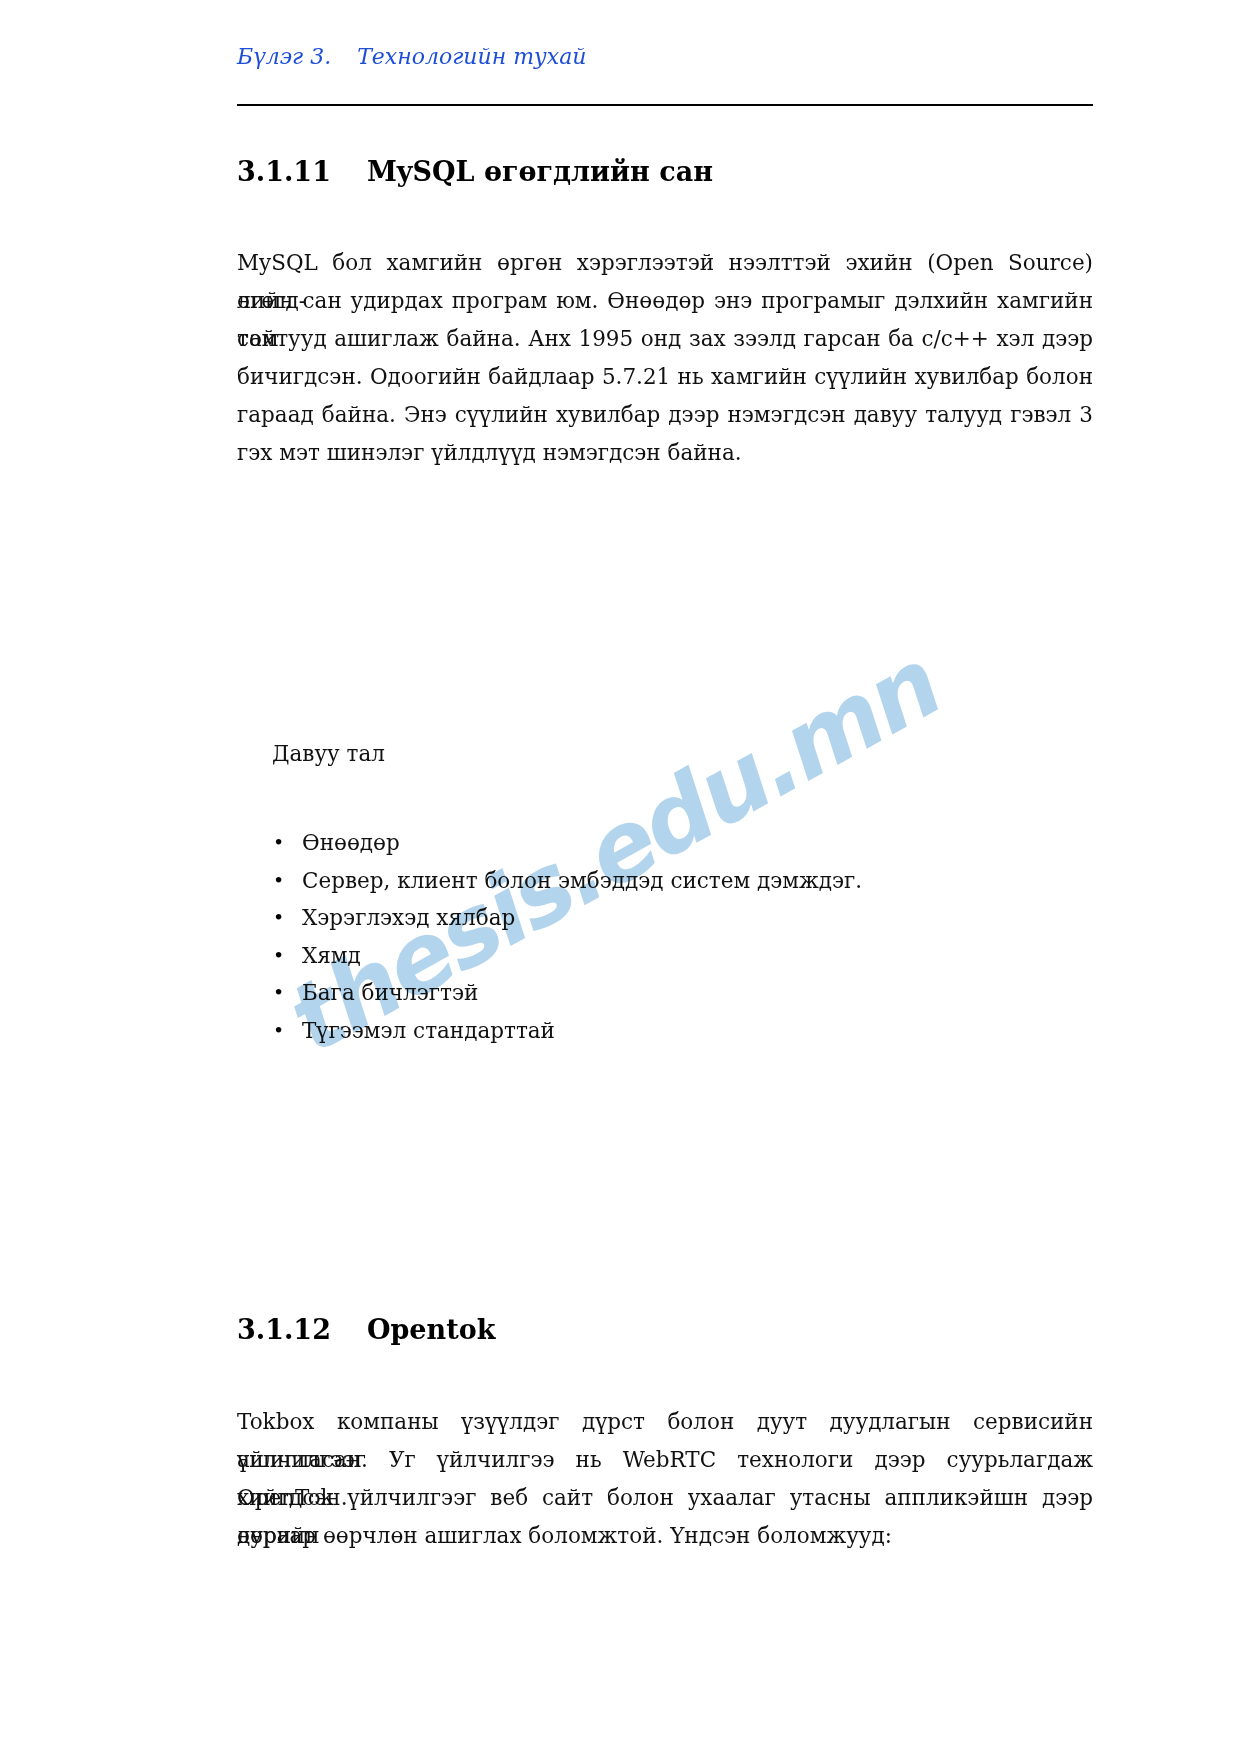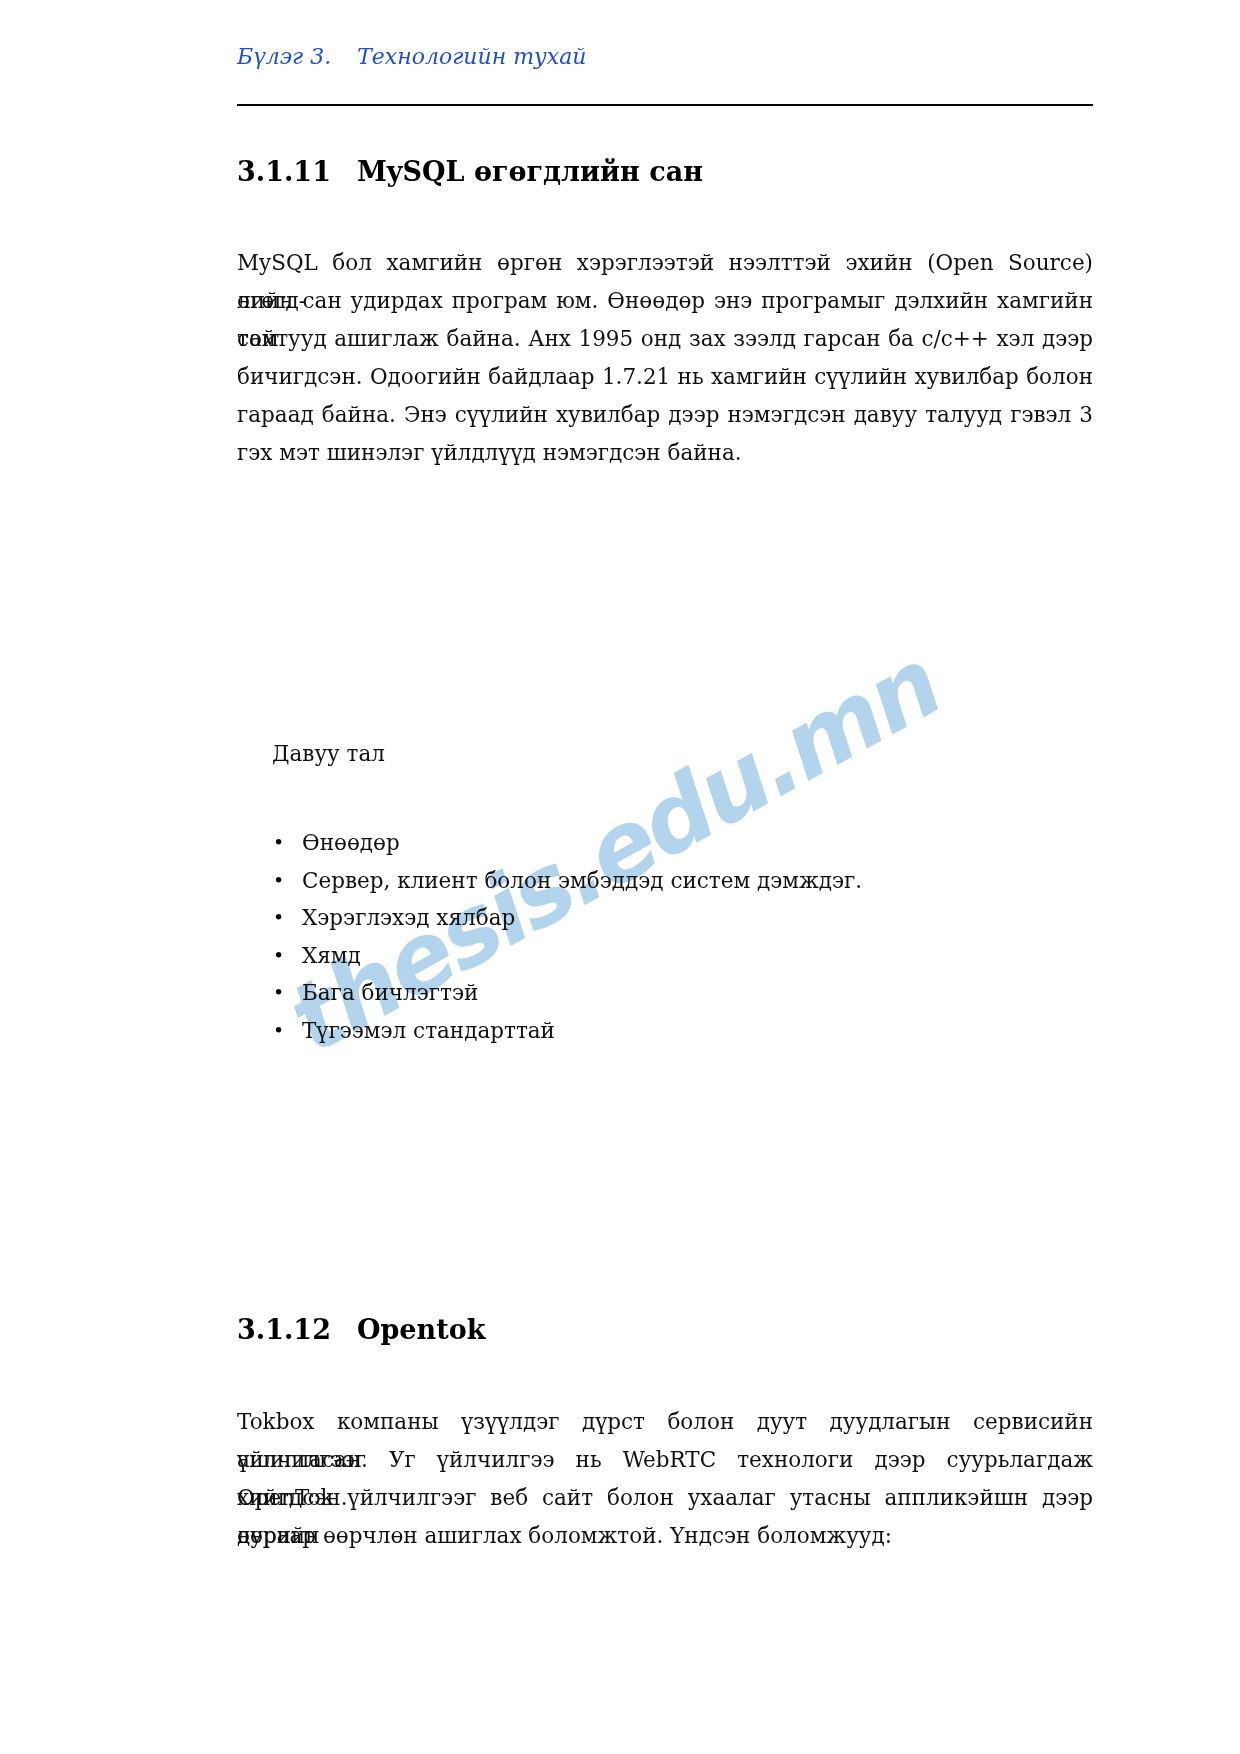--- a/index.html
+++ b/index.html
@@ -21,21 +21,21 @@
   .runhead .chap{margin-right:26px;}
   .headrule{
     left:237px;top:74px;width:856px;height:2px;background:#000;
   }
   
   .secheading{
     left:237px;width:856px;
     font-weight:bold;font-size:27px;line-height:36px;color:#000;
     white-space:nowrap;
   }
-  .secheading .sectitle{margin-left:26px;}
+  .secheading .sectitle{margin-left:36px;}
   
   .para{left:237px;width:856px;font-size:21.5px;color:#111;}
   .para .ln{line-height:38px;height:38px;overflow:visible;}
   .jline{text-align:justify;text-align-last:justify;}
   .plain{text-align:left;}
   .intro{left:272px;font-size:21.5px;line-height:38px;color:#111;}
   
   .blist{left:237px;width:856px;font-size:21.5px;color:#111;}
   .li-row{display:flex;align-items:flex-start;}
   .li-row .blt{
@@ -70,21 +70,21 @@
   <div class="abs content headrule"></div>
 
   <div class="abs content secheading" style="top:122px;">
     <span>3.1.11</span><span class="sectitle">MySQL өгөгдлийн сан</span>
   </div>
 
   <div class="abs content para" style="top:176px;">
     <div class="ln jline">MySQL бол хамгийн өргөн хэрэглээтэй нээлттэй эхийн (Open Source) өгөгд-</div>
     <div class="ln jline">лийн сан удирдах програм юм. Өнөөдөр энэ програмыг дэлхийн хамгийн том</div>
     <div class="ln jline">сайтууд ашиглаж байна. Анх 1995 онд зах зээлд гарсан ба c/c++ хэл дээр</div>
-    <div class="ln jline">бичигдсэн. Одоогийн байдлаар 1.7.21 нь хамгийн сүүлийн хувилбар болон</div>
+    <div class="ln jline">бичигдсэн. Одоогийн байдлаар 5.7.21 нь хамгийн сүүлийн хувилбар болон</div>
     <div class="ln jline">гараад байна. Энэ сүүлийн хувилбар дээр нэмэгдсэн давуу талууд гэвэл 3</div>
     <div class="ln plain">гэх мэт шинэлэг үйлдлүүд нэмэгдсэн байна.</div>
   </div>
 
   <div class="abs content intro" style="top:439px;">Давуу тал</div>
 
   <div class="abs content blist" style="top:490px;">
     <div class="li-row">
       <span class="blt">•</span>
       <div class="li-text">Өнөөдөр</div>

